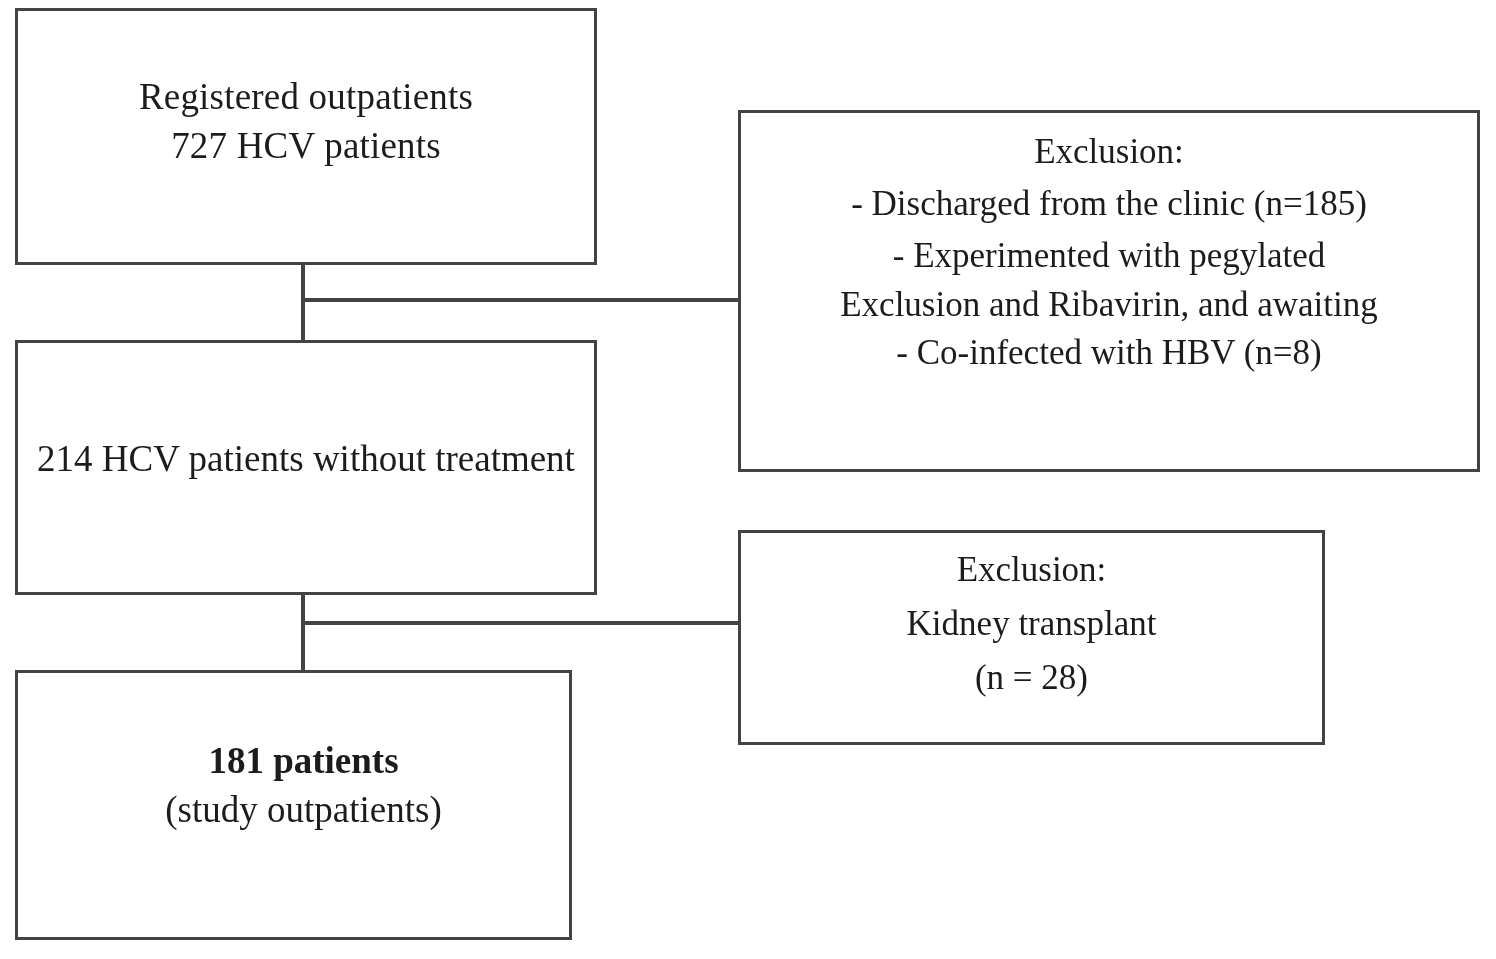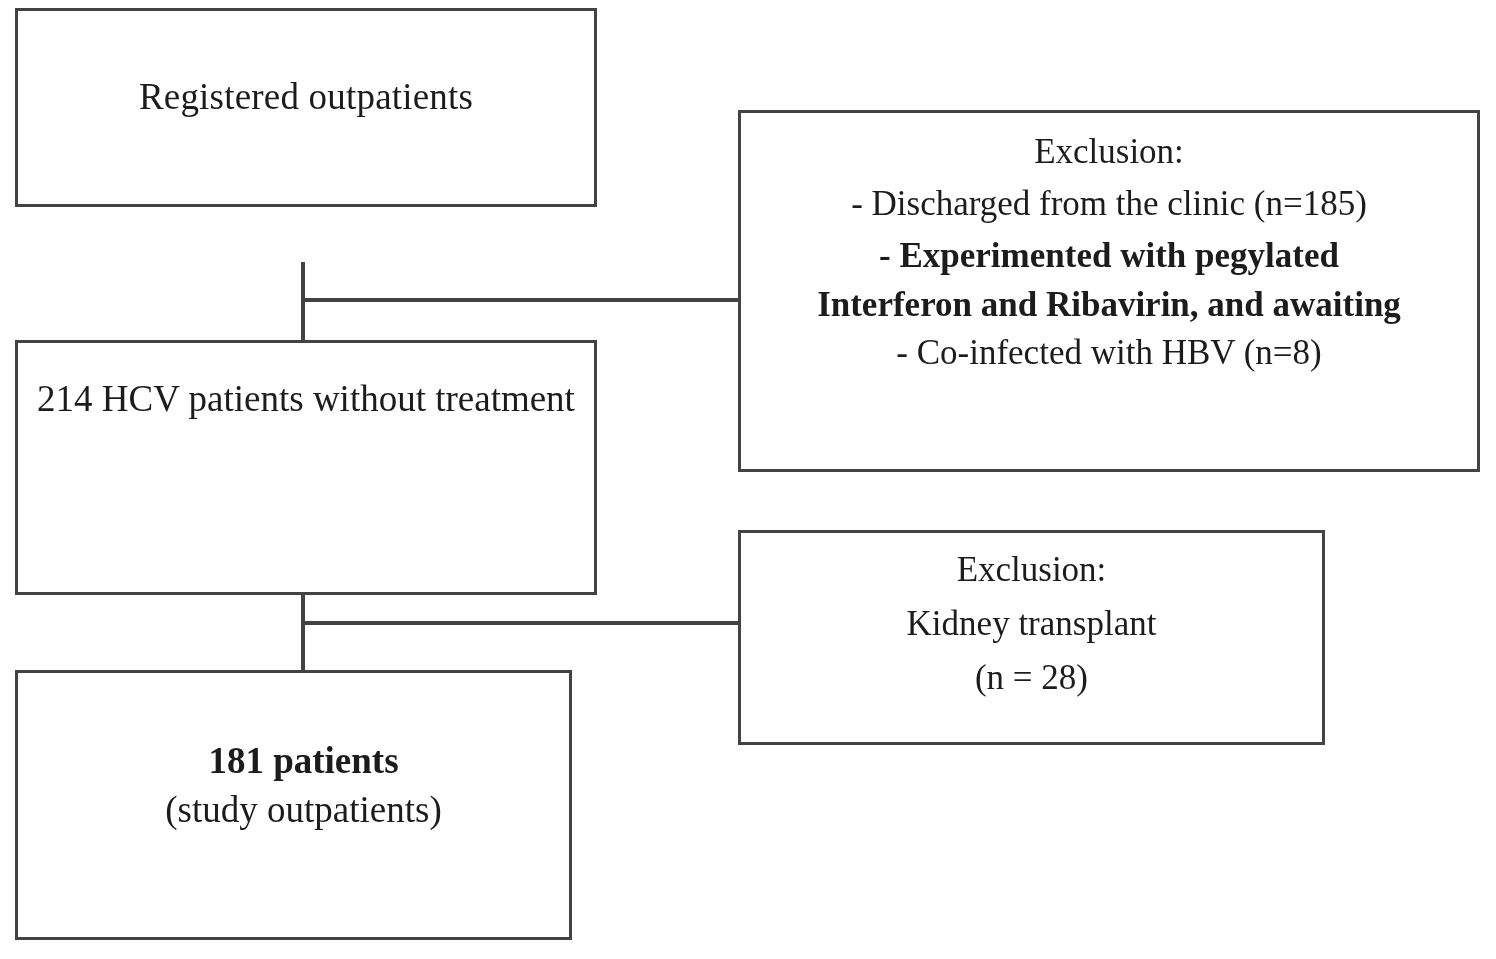--- a/index.html
+++ b/index.html
@@ -41,33 +41,33 @@
     white-space: nowrap;
   }
 
   
   .node-left { }
 
   #node-registered {
     left: 15px;
     top: 8px;
     width: 582px;
-    height: 199px;
+    height: 257px;
     justify-content: flex-start;
     padding-top: 62px;
   }
   #node-registered .line { font-size: 37px; letter-spacing: 0.2px; }
 
   #node-untreated {
     left: 15px;
     top: 340px;
     width: 582px;
     height: 255px;
     justify-content: flex-start;
-    padding-top: 32px;
+    padding-top: 92px;
   }
   #node-untreated .line { font-size: 37px; white-space: normal; padding: 0 22px; }
 
   #node-study {
     left: 15px;
     top: 670px;
     width: 557px;
     height: 270px;
     justify-content: flex-start;
     padding-top: 64px;
@@ -84,21 +84,21 @@
     height: 362px;
     justify-content: flex-start;
     padding-top: 16px;
   }
   #node-exclusion-1 .line {
     font-size: 35px;
     white-space: normal;
     padding: 0 6px;
     margin-bottom: 6px;
   }
-  #node-exclusion-1 .line.tight { margin-bottom: 2px; font-weight: bold; }
+  #node-exclusion-1 .line.tight { margin-bottom: 2px; }
 
   #node-exclusion-2 {
     left: 738px;
     top: 530px;
     width: 587px;
     height: 215px;
     justify-content: flex-start;
     padding-top: 14px;
   }
   #node-exclusion-2 .line { font-size: 35px; margin-bottom: 8px; }
@@ -127,36 +127,37 @@
 
 <div id="flowchart">
 
   <div class="conn v" id="conn-v-1"></div>
   <div class="conn h" id="conn-h-1"></div>
   <div class="conn v" id="conn-v-2"></div>
   <div class="conn h" id="conn-h-2"></div>
 
   <div class="node node-left" id="node-registered">
     <span class="line">Registered outpatients</span>
+    <span class="line">727 HCV patients</span>
   </div>
 
   <div class="node node-left" id="node-untreated">
     <span class="line">214 HCV patients without treatment</span>
   </div>
 
   <div class="node node-left" id="node-study">
     <span class="line strong">181 patients</span>
     <span class="line">(study outpatients)</span>
   </div>
 
   <div class="node" id="node-exclusion-1">
     <span class="line">Exclusion:</span>
     <span class="line">- Discharged from the clinic (n=185)</span>
     <span class="line tight">- Experimented with pegylated</span>
-    <span class="line tight">Interferon and Ribavirin, and awaiting</span>
+    <span class="line tight">Exclusion and Ribavirin, and awaiting</span>
     <span class="line">- Co-infected with HBV (n=8)</span>
   </div>
 
   <div class="node" id="node-exclusion-2">
     <span class="line">Exclusion:</span>
     <span class="line">Kidney transplant</span>
     <span class="line">(n = 28)</span>
   </div>
 
 </div>

